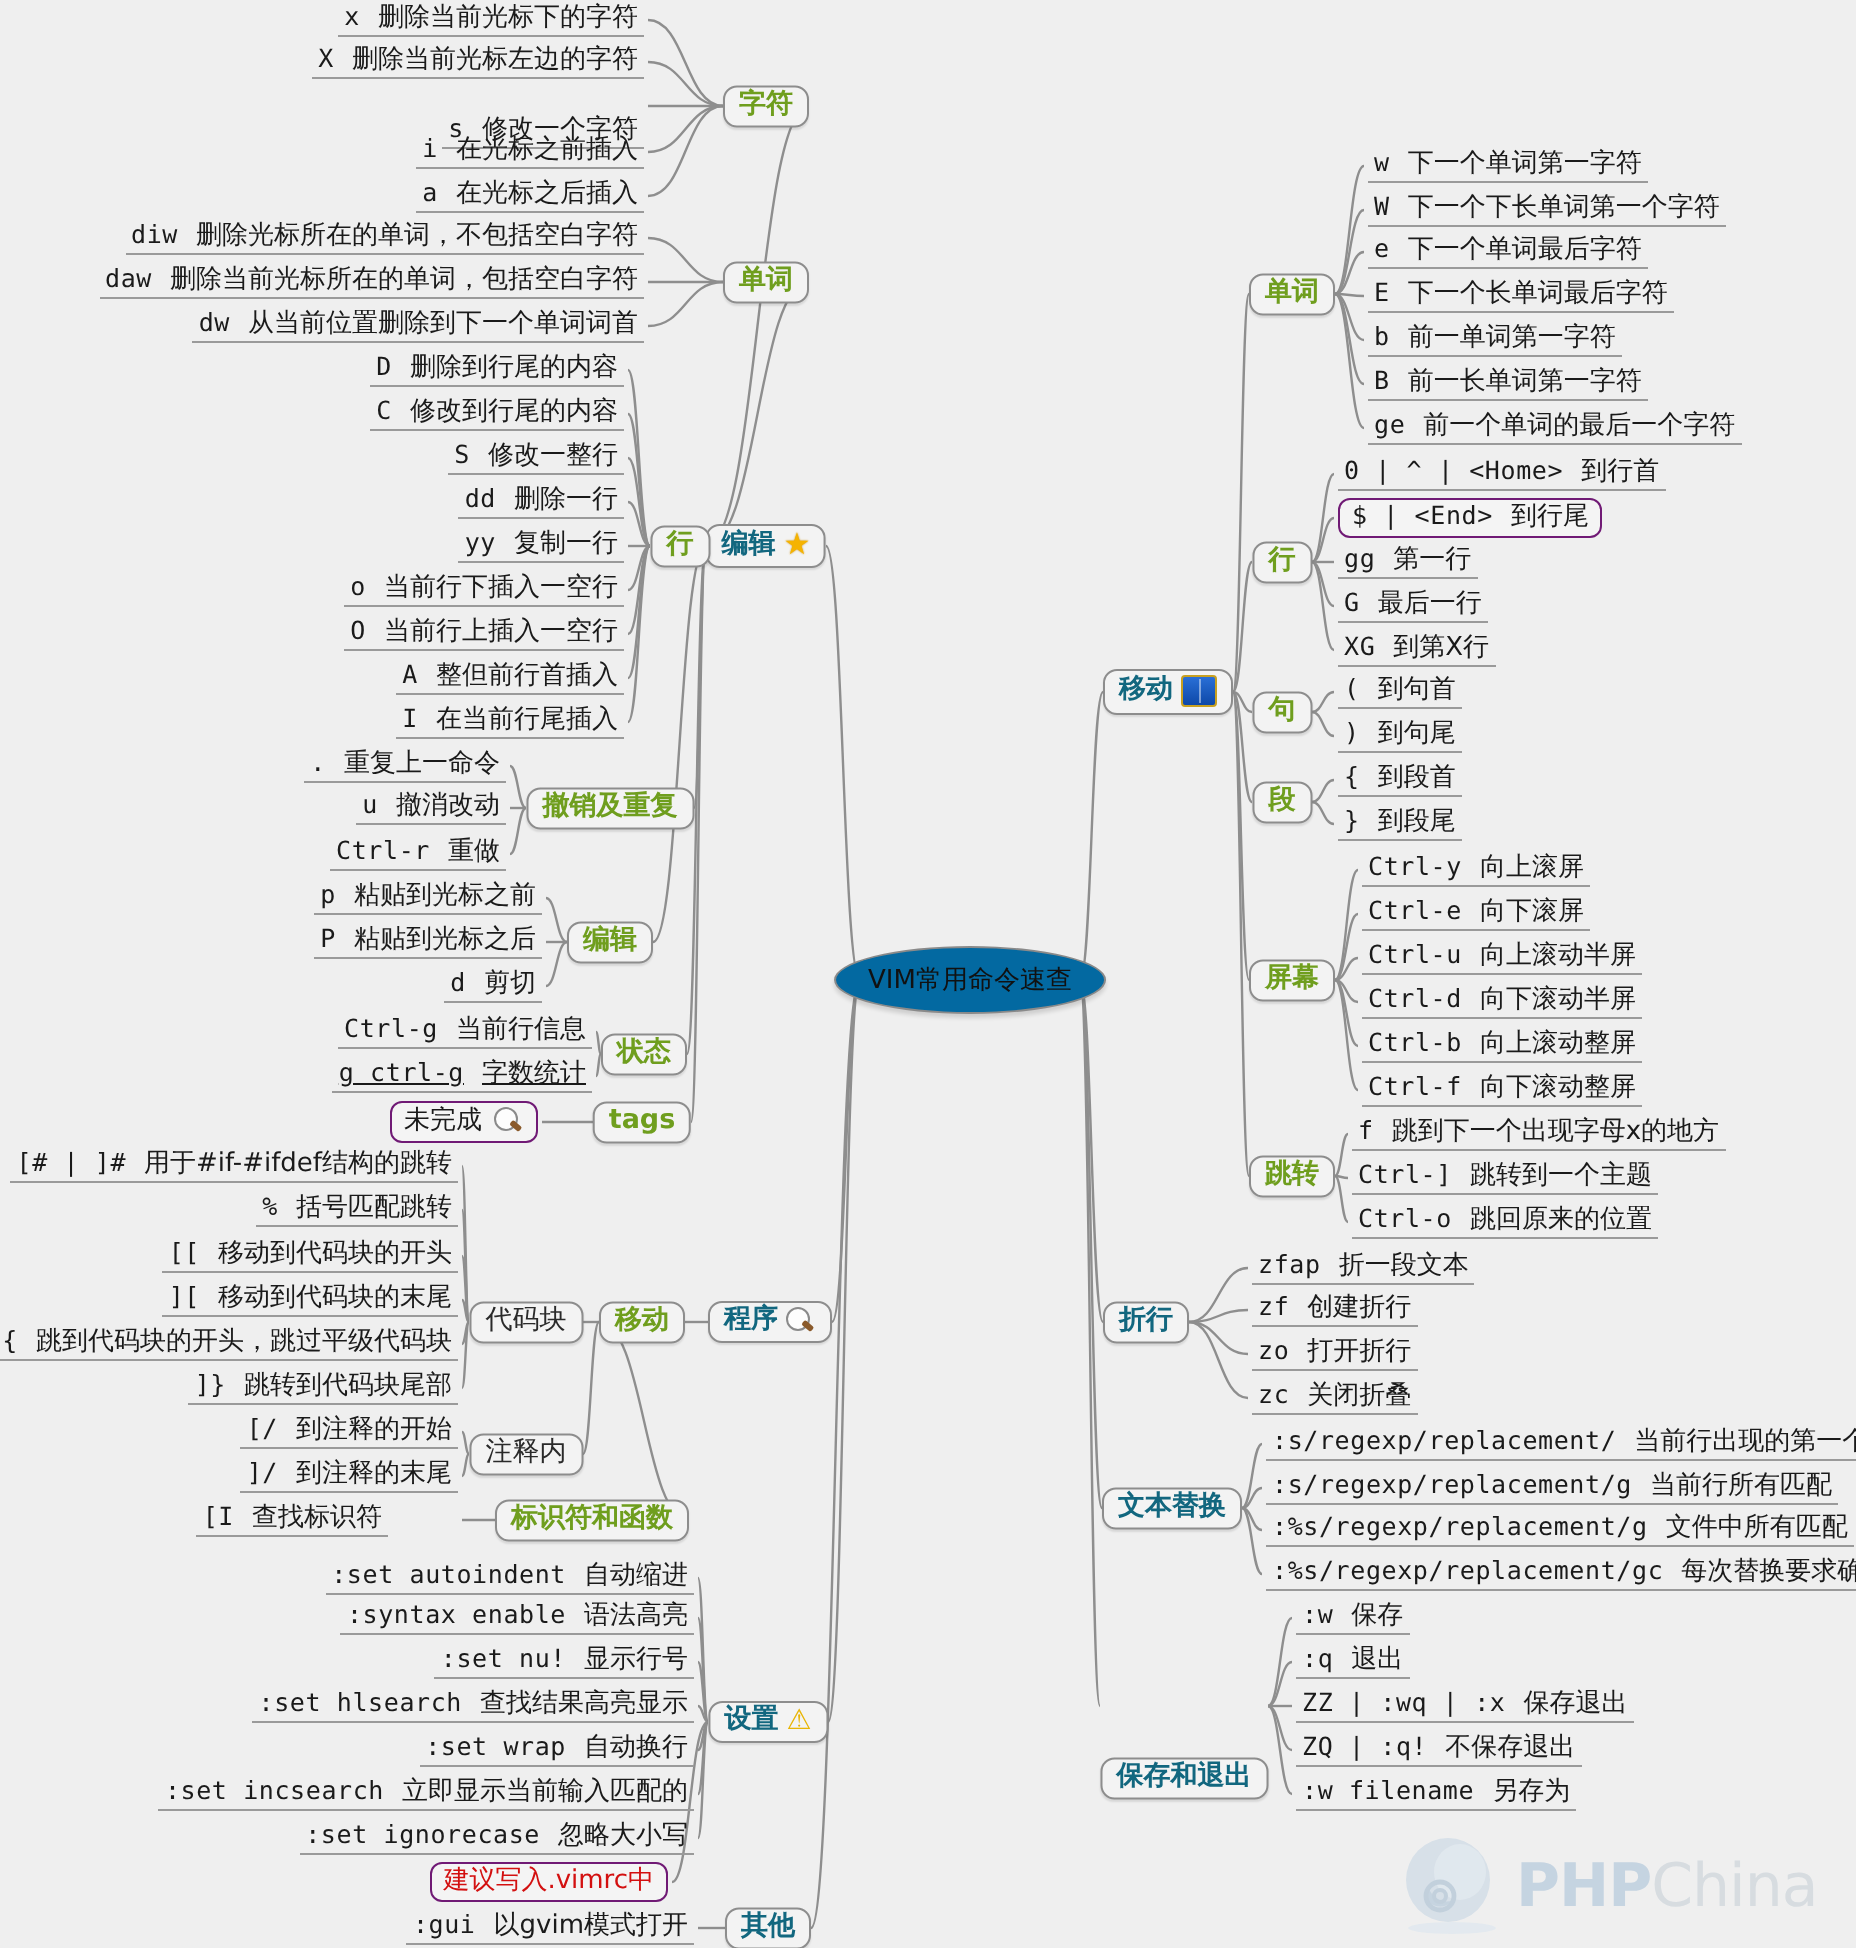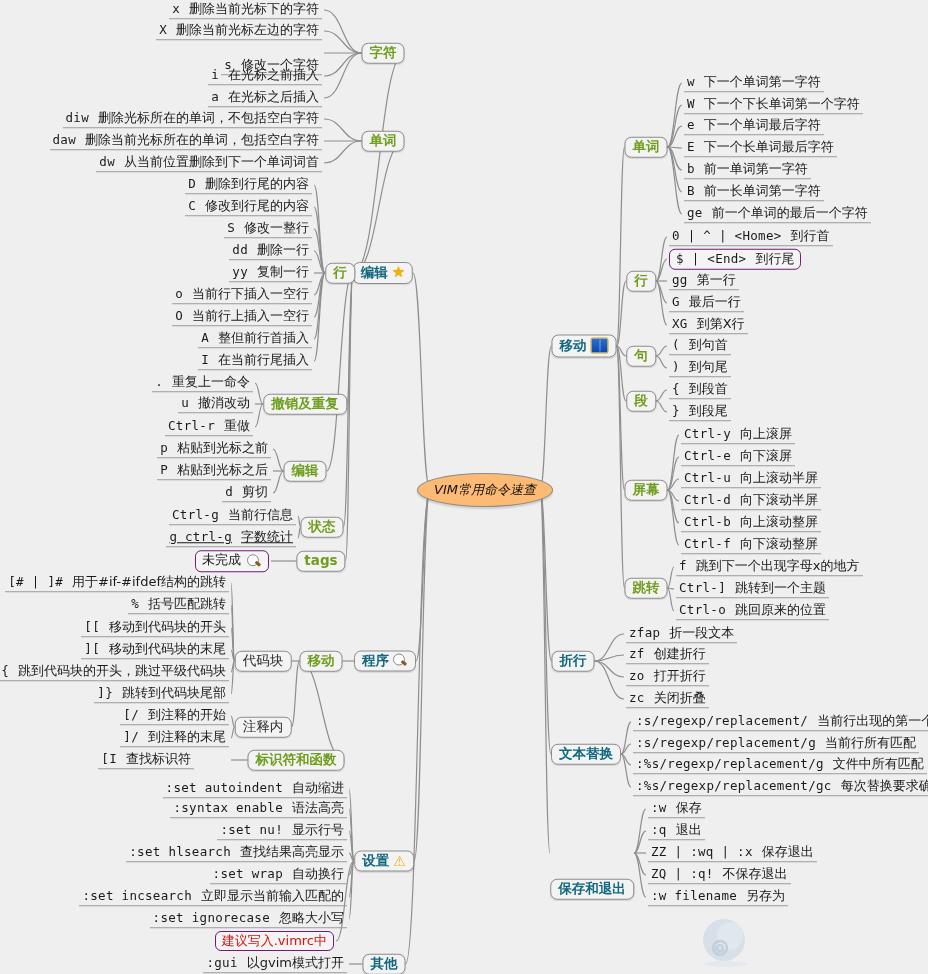--- a/index.html
+++ b/index.html
@@ -69,29 +69,28 @@
     box-shadow: 0 1px 1px rgba(0,0,0,0.10);
   }
   .bubble.green { color: #6f9e1e; }
   .bubble.blue  { color: #12677f; }
   .bubble.plain { color: #2a2a2a; font-weight: normal; }
 
   
   .root {
     position: absolute;
     transform: translate(-50%, -50%);
-    background: #fdba74;
+    background: #0369a1;
     border: 1px solid #8a8a8a;
     border-radius: 50%;
     padding: 7px 16px;
     font-size: 13px;
     color: #111;
     z-index: 3;
     box-shadow: 0 2px 2px rgba(0,0,0,0.14);
-    font-style: italic;
   }
 
   
   .ico { display: inline-block; line-height: 1; vertical-align: middle; }
   .ico-star { font-size: 15px; color: #f5b301; text-shadow: 0 0 1px #c98b00; }
   .ico-warn { font-size: 14px; color: #e8b505; }
   .ico-mag  {
     position: relative; width: 15px; height: 14px;
   }
   .ico-mag .glass {
@@ -257,20 +256,23 @@
 
   <div id="watermark">
     <svg width="52" height="50" viewBox="0 0 52 50">
       <ellipse cx="24" cy="22" rx="21" ry="21" fill="#cfdbe6"></ellipse>
       <ellipse cx="30" cy="18" rx="13" ry="14" fill="#dce6ee"></ellipse>
       <path d="M14 26 q5 9 13 6 q-6 6 -13 1 z" fill="#b9ccdc"></path>
       <circle cx="20" cy="30" r="7" fill="none" stroke="#b3c6d6" stroke-width="2.4"></circle>
       <circle cx="20" cy="30" r="3" fill="none" stroke="#b3c6d6" stroke-width="2"></circle>
       <ellipse cx="26" cy="46" rx="22" ry="3" fill="#e0e8ef"></ellipse>
     </svg>
+    <span class="wm-text">
+      <span class="wm-php">PHP</span><span class="wm-china">China</span>
+    </span>
   </div>
 
 <div class="node bubble blue" style="left: 383px; top: 273px;">
       <span>编辑</span>
       <span class="ico ico-star">★</span>
     </div>
     <div class="node bubble green" style="left: 383px; top: 53px;">
       <span>字符</span>
     </div>
     <div class="node leaf" style="top: 10px; right: 606px;"><span class="key">x</span><span class="desc">删除当前光标下的字符</span></div>

